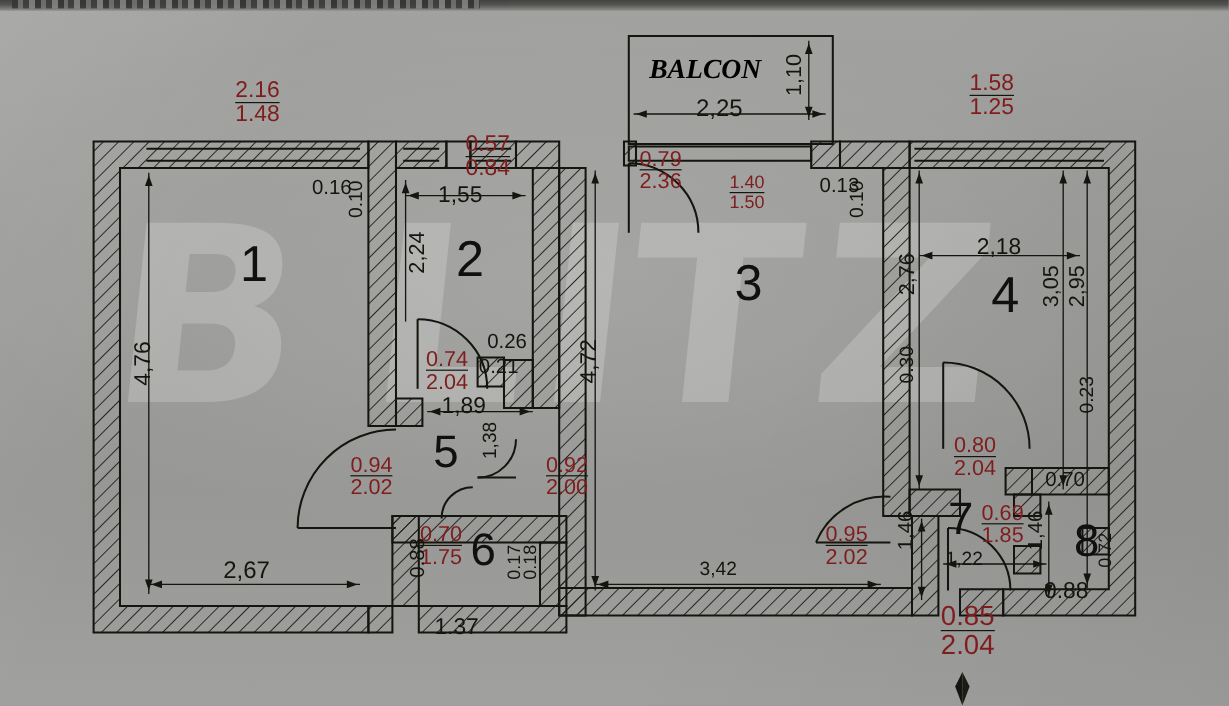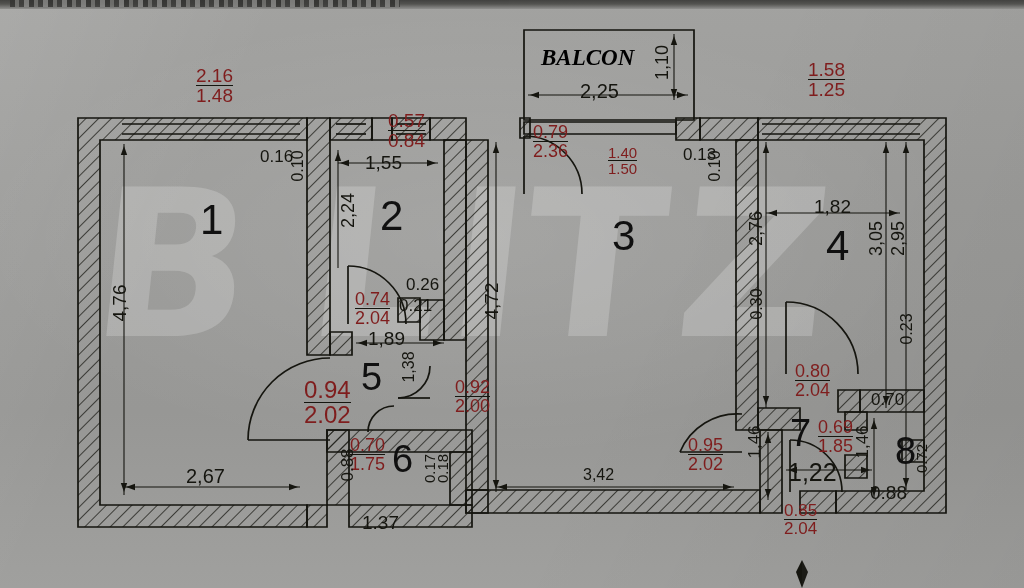--- a/index.html
+++ b/index.html
@@ -289,62 +289,62 @@
 
 <div class="dimtxt" style="left:186px;top:465px;font-size:20px;">2,67</div>
 <div class="dimtxt rot" style="left:92px;top:292px;font-size:19px;width:56px;text-align:center;">4,76</div>
 
 <div class="dimtxt" style="left:365px;top:152px;font-size:19px;">1,55</div>
 <div class="dimtxt rot" style="left:320px;top:200px;font-size:18px;width:56px;text-align:center;">2,24</div>
 
 <div class="dimtxt rot" style="left:464px;top:290px;font-size:19px;width:56px;text-align:center;">4,72</div>
 <div class="dimtxt" style="left:583px;top:466px;font-size:16px;">3,42</div>
 
-<div class="dimtxt" style="left:814px;top:196px;font-size:19px;">1,82</div>
+<div class="dimtxt" style="left:814px;top:196px;font-size:19px;">2,18</div>
 <div class="dimtxt rot" style="left:728px;top:218px;font-size:18px;width:56px;text-align:center;">2,76</div>
 <div class="dimtxt rot" style="left:848px;top:228px;font-size:18px;width:56px;text-align:center;">3,05</div>
 <div class="dimtxt rot" style="left:870px;top:228px;font-size:18px;width:56px;text-align:center;">2,95</div>
 
 <div class="frac" style="left:795px;top:362px;font-size:18px;">
   <span class="num">0.80</span>
   <span class="den">2.04</span>
 </div>
 
 <div class="frac" style="left:355px;top:290px;font-size:18px;">
   <span class="num">0.74</span>
   <span class="den">2.04</span>
 </div>
 <div class="dimtxt" style="left:368px;top:328px;font-size:19px;">1,89</div>
 <div class="dimtxt rot" style="left:386px;top:358px;font-size:16px;width:46px;text-align:center;">1,38</div>
-<div class="frac" style="left:292px;top:378px;font-size:24px;margin-left:12px;">
+<div class="frac" style="left:292px;top:378px;font-size:18px;">
   <span class="num">0.94</span>
   <span class="den">2.02</span>
 </div>
 <div class="frac" style="left:455px;top:378px;font-size:18px;">
   <span class="num">0.92</span>
   <span class="den">2.00</span>
 </div>
 
 <div class="frac" style="left:350px;top:436px;font-size:18px;">
   <span class="num">0.70</span>
   <span class="den">1.75</span>
 </div>
 <div class="dimtxt rot" style="left:323px;top:455px;font-size:17px;width:50px;text-align:center;">0.88</div>
 <div class="dimtxt" style="left:362px;top:492px;font-size:19px;margin-top:20px;">1.37</div>
 
 <div class="frac" style="left:688px;top:436px;font-size:18px;">
   <span class="num">0.95</span>
   <span class="den">2.02</span>
 </div>
 <div class="dimtxt rot" style="left:730px;top:432px;font-size:17px;width:50px;text-align:center;">1,46</div>
-<div class="dimtxt" style="left:788px;top:458px;font-size:25px;">1,22</div>
+<div class="dimtxt" style="left:788px;top:458px;font-size:16px;">1,22</div>
 
 <div class="frac" style="left:818px;top:418px;font-size:18px;">
   <span class="num">0.69</span>
   <span class="den">1.85</span>
 </div>
 <div class="dimtxt rot" style="left:838px;top:432px;font-size:17px;width:50px;text-align:center;">1,46</div>
 <div class="dimtxt" style="left:870px;top:482px;font-size:19px;">0.88</div>
 
-<div class="frac" style="left:784px;top:502px;font-size:17px;">
+<div class="frac" style="left:784px;top:502px;font-size:23px;">
   <span class="num">0.85</span>
   <span class="den">2.04</span>
 </div>
 
 </body></html>

